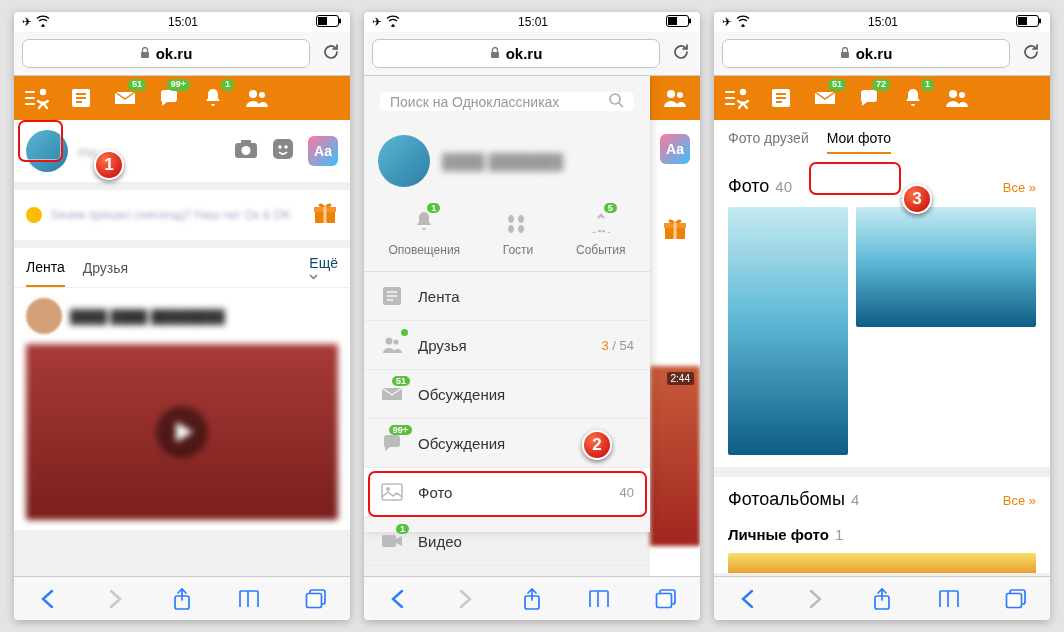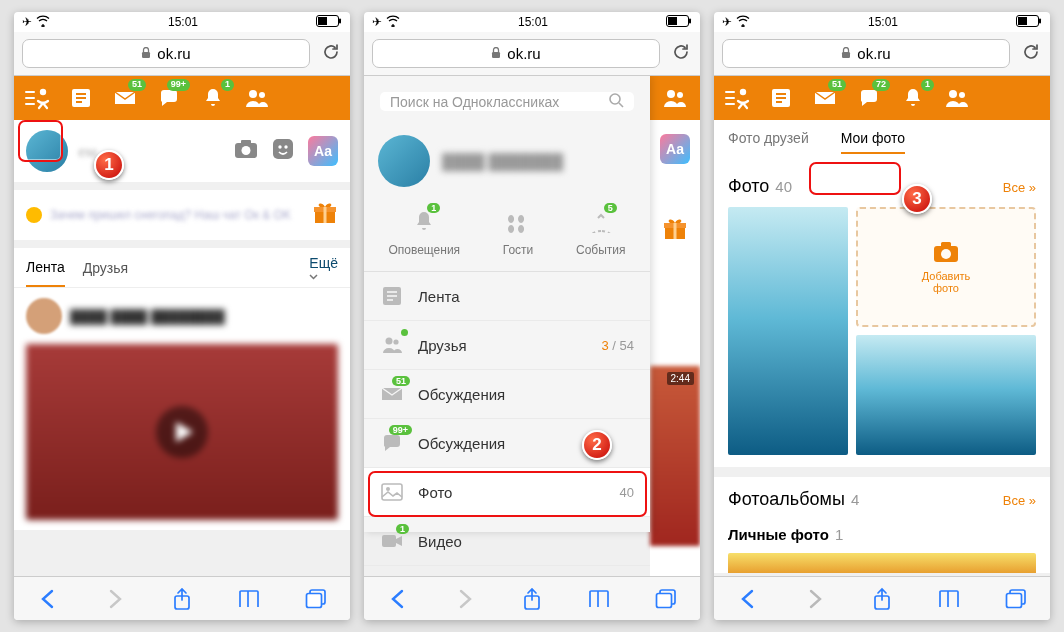--- a/index.html
+++ b/index.html
@@ -1,21 +1,21 @@
 <!DOCTYPE html>
 <html><head>
 <meta charset="utf-8">
 <style>
   * { box-sizing: border-box; margin: 0; padding: 0; font-family: -apple-system, Helvetica, Arial, sans-serif; }
   body { background: #e4e4e4; width: 1064px; height: 632px; display: flex; justify-content: space-between; padding: 12px 14px; }
   .phone { width: 336px; height: 608px; background: #fff; border-radius: 4px; box-shadow: 0 2px 8px rgba(0,0,0,0.25); display: flex; flex-direction: column; position: relative; overflow: hidden; }
   .status-bar { height: 20px; display: flex; justify-content: space-between; align-items: center; padding: 0 8px; font-size: 12px; color: #000; font-weight: 500; }
   .sb-left, .sb-right { display: flex; align-items: center; gap: 4px; }
   .browser-bar { height: 44px; display: flex; align-items: center; padding: 0 8px; gap: 10px; background: #f7f7f7; border-bottom: 0.5px solid #ccc; }
-  .url-field { flex: 1; height: 29px; background: #fff; border-radius: 7px; display: flex; align-items: center; justify-content: center; gap: 6px; font-size: 15px; color: #000; border: 0.5px solid #c4c4c4; }
+  .url-field { flex: 1; height: 29px; background: #fff; border-radius: 7px; display: flex; align-items: center; justify-content: center; gap: 6px; font-size: 15px; color: #000; border: 0.5px solid #c4c4c4; font-weight: bold; }
   .safari-toolbar { height: 44px; background: #f7f7f7; border-top: 0.5px solid #ccc; display: flex; justify-content: space-around; align-items: center; }
   .safari-icon { width: 30px; height: 30px; display:flex; align-items:center; justify-content:center; }
   
   .ok-header { height: 44px; background: #ee8208; display: flex; align-items: center; padding: 0 6px; gap: 10px; }
   .ok-icon-box { width: 34px; height: 34px; display:flex; align-items:center; justify-content:center; position:relative; }
   .green-badge { position:absolute; top:-2px; right:-4px; background:#5ac13d; color:#fff; font-size:9px; font-weight:bold; padding:1px 4px; border-radius:8px; line-height:1.1; }
   
   .composer { display:flex; align-items:center; gap:10px; padding:10px 12px; background:#fff; }
   .avatar { width:42px; height:42px; border-radius:50%; background:linear-gradient(135deg,#5bb6d4,#2a7fa5); display:flex; align-items:center; justify-content:center; overflow:hidden; }
   .blur-text { color:#bbb; filter:blur(2px); flex:1; font-size:15px; }
@@ -46,21 +46,21 @@
   .triple-item { text-align:center; color:#777; font-size:12px; }
   .triple-ic { width:34px; height:34px; margin:0 auto 4px; display:flex; align-items:center; justify-content:center; position:relative; }
   .mini-badge { position:absolute; top:-2px; right:1px; background:#5ac13d; color:#fff; font-size:9px; border-radius:7px; padding:0 4px; font-weight:bold; }
   .menu-list { border-top:1px solid #e0e0e0; }
   .menu-item { display:flex; align-items:center; gap:14px; padding:12px 16px; border-bottom:1px solid #eaeaea; font-size:15px; color:#333; position:relative; }
   .menu-item .cnt { margin-left:auto; color:#999; font-size:13px; }
   .menu-item .cnt .orn { color:#ee8208; font-weight:500; }
   .menu-ic { width:24px; height:24px; display:flex; align-items:center; justify-content:center; position:relative; }
   
   
-  .p3-tabs { display:flex; padding:10px 14px; gap:32px; font-size:14px; background:#fff; }
+  .p3-tabs { display:flex; padding:10px 14px; gap:18px; font-size:14px; background:#fff; }
   .p3-tab { color:#777; padding-bottom:6px; }
   .p3-tab.active { color:#000000; border-bottom:2px solid #ee8208; font-weight:500; }
   .p3-sec-head { display:flex; align-items:baseline; padding:12px 14px 6px; background:#fff; }
   .p3-title { font-size:18px; color:#000; }
   .p3-cnt { color:#999; font-size:15px; margin-left:6px; }
   .p3-all { margin-left:auto; color:#ee8208; font-size:13px; }
   .photo-grid { padding:4px 14px 12px; background:#fff; display:grid; grid-template-columns:120px 1fr; grid-template-rows:120px 120px; gap:8px; }
   .add-photo { border:2px dashed #e8c79f; border-radius:4px; display:flex; flex-direction:column; align-items:center; justify-content:center; color:#ee8208; font-size:11px; background:#fffbf5; }
   .ocean { background:linear-gradient(#c5eaf2 0%,#5fb9d6 45%,#0d5c84 100%); border-radius:2px; }
   .ocean.big { grid-row:1 / span 2; }
@@ -555,29 +555,20 @@
       <span class="p3-tab active">Мои фото</span>
     </div>
 
     <div class="p3-sec-head">
       <span class="p3-title">Фото</span>
       <span class="p3-cnt">40</span>
       <span class="p3-all">Все »</span>
     </div>
 
     <div class="photo-grid">
-      <div class="add-photo">
-        <svg width="28" height="24" viewBox="0 0 28 24" style="margin-bottom:6px;">
-            <rect x="2" y="6" width="24" height="16" rx="3" fill="#ee8208"></rect>
-            <circle cx="14" cy="14" r="5" fill="#fffbf5"></circle>
-            <rect x="9" y="2" width="10" height="5" rx="1.5" fill="#ee8208"></rect>
-          </svg>
-        <span style="white-space:pre-line; text-align:center;">Добавить
-фото</span>
-      </div>
       <div class="ocean big"></div>
       <div class="ocean"></div>
     </div>
 
     <div class="album-sec">
       <div class="p3-sec-head" style="padding:12px 14px 6px;">
         <span class="p3-title">Фотоальбомы</span>
         <span class="p3-cnt">4</span>
         <span class="p3-all">Все »</span>
       </div>

